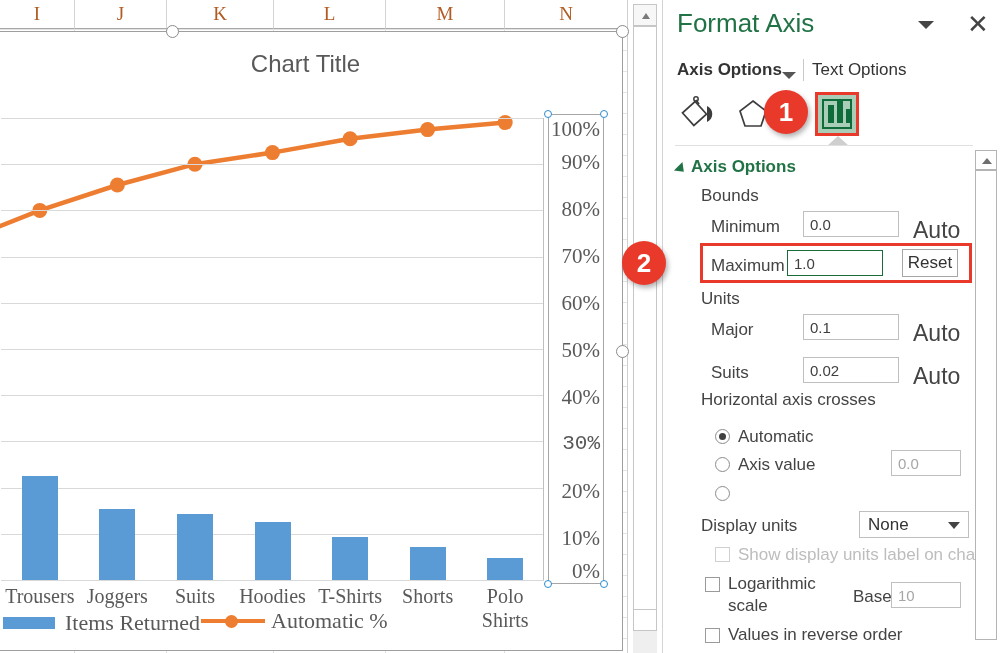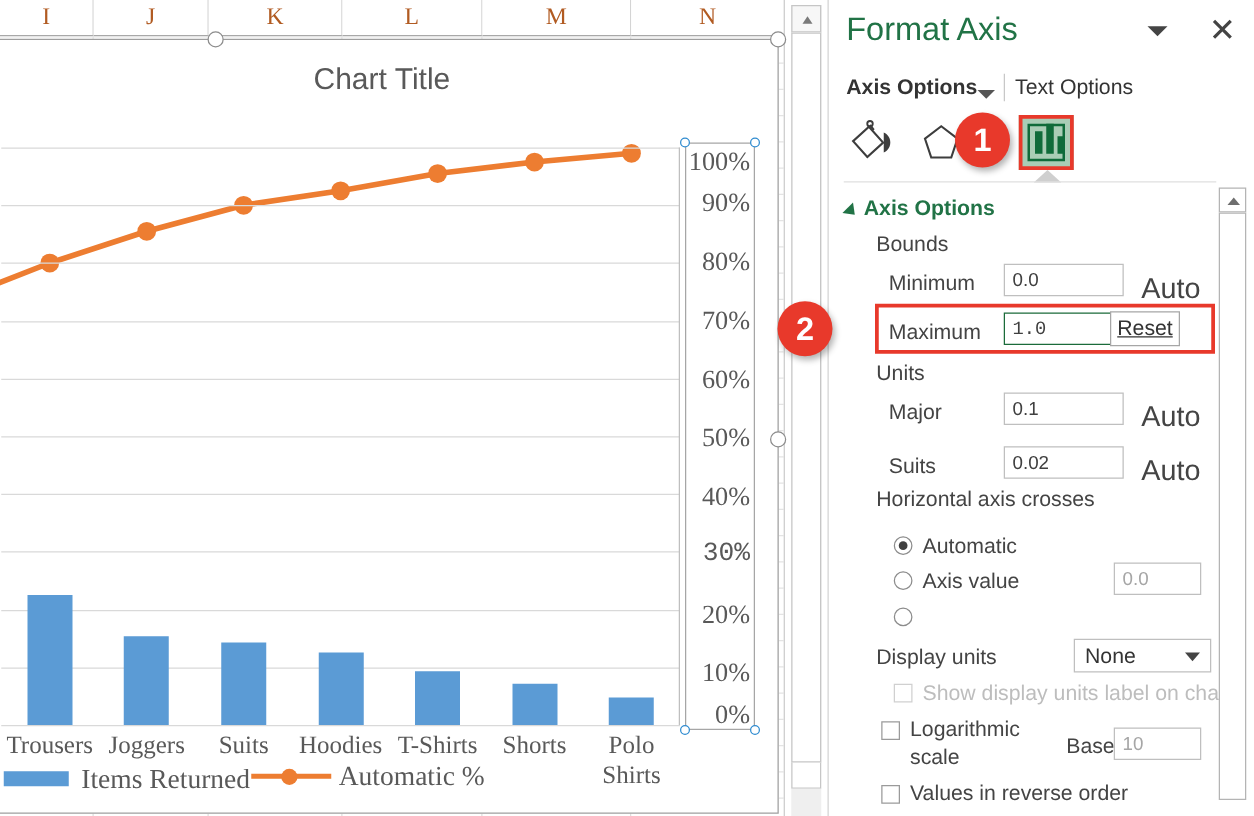--- a/index.html
+++ b/index.html
@@ -408,22 +408,22 @@
   <div id="sec-tri"></div>
   <div id="sec-title">Axis Options</div>
 
   <div class="grp-label" style="left:38px;top:186px;">Bounds</div>
 
   <div class="row-label" style="left:48px;top:217px;"><span>Minimum</span></div>
   <div class="txtbox" style="left:140px;top:211px;width:96px;">0.0</div>
   <div class="auto-lbl" style="left:250px;top:217px;">Auto</div>
 
   <div class="row-label" style="left:48px;top:256px;"><span>Maximum</span></div>
-  <div class="txtbox focus" style="left:140px;top:250px;width:96px;font-family:Liberation Mono, monospace;">1.0</div>
-  <div class="btn" style="left:225px;top:249px;width:56px;text-decoration:underline;">Reset</div>
+  <div class="txtbox focus" style="left:124px;top:250px;width:96px;">1.0</div>
+  <div class="btn" style="left:239px;top:249px;width:56px;">Reset</div>
 
   <div class="grp-label" style="left:38px;top:289px;">Units</div>
 
   <div class="row-label" style="left:48px;top:320px;"><span>Major</span></div>
   <div class="txtbox" style="left:140px;top:314px;width:96px;">0.1</div>
   <div class="auto-lbl" style="left:250px;top:320px;">Auto</div>
 
   <div class="row-label" style="left:48px;top:363px;"><span>Suits</span></div>
   <div class="txtbox" style="left:140px;top:357px;width:96px;">0.02</div>
   <div class="auto-lbl" style="left:250px;top:363px;">Auto</div>

